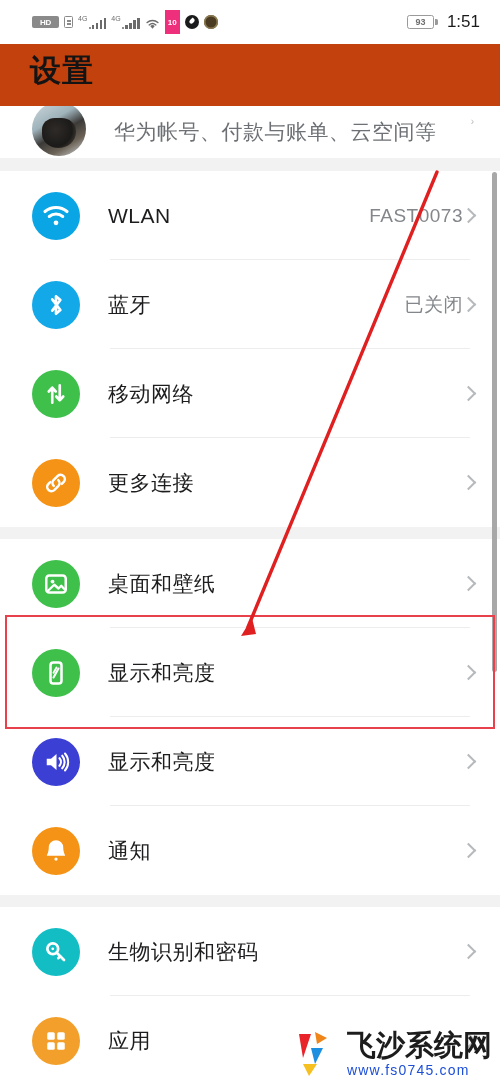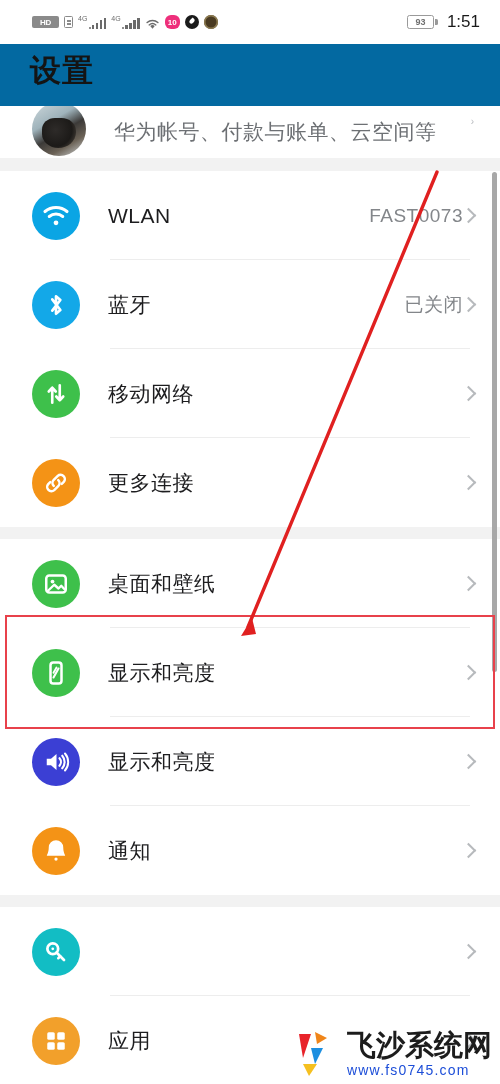--- a/index.html
+++ b/index.html
@@ -53,21 +53,21 @@
   .bars i { width: 2.5px; background: #6b6b6b; display: block; }
   .bars i:nth-child(1) { height: 4px; }
   .bars i:nth-child(2) { height: 6.5px; }
   .bars i:nth-child(3) { height: 9px; }
   .bars i:nth-child(4) { height: 11.5px; }
 
   .wifi-ico { width: 15px; height: 12px; position: relative; }
   .badge-pink {
     display: inline-flex; align-items: center; justify-content: center;
     background: #ee2f7b; color: #fff; font-size: 8px; font-weight: bold;
-    border-radius: 6px; width: 15px; height: 14px;
+    border-radius: 0; width: 15px; height: 24px;
   }
   .ico-drop {
     width: 14px; height: 14px; border-radius: 50%;
     background: #1b1b1b; position: relative;
   }
   .ico-drop::after {
     content: ""; position: absolute; left: 5px; top: 3px;
     width: 4px; height: 6px; background: #fff;
     border-radius: 0 60% 60% 60%; transform: rotate(45deg);
   }
@@ -88,21 +88,21 @@
   .battery-cap {
     width: 2.5px; height: 6px; background: #9a9a9a;
     border-radius: 0 1.5px 1.5px 0; margin-left: 1.5px;
   }
   .clock {
     font-size: 17px; color: #1a1a1a; margin-left: 4px; letter-spacing: 0px;
   }
 
   
   .title-bar {
-    background: #0369a1;
+    background: #c2410c;
     padding: 6px 0 14px 30px;
   }
   .page-title {
     font-size: 31px; font-weight: bold; color: #141414; letter-spacing: 1px;
   }
 
   
   .account-card {
     background: #ffffff;
     height: 52px;
@@ -449,20 +449,21 @@
         <div class="icon-circle" style="background:#12bdc4">
           <span class="glyph">
             <svg viewBox="0 0 24 24">
               <circle cx="9.4" cy="9.4" r="4.3" stroke="#fff" stroke-width="2.2" fill="none"></circle>
               <circle cx="9.4" cy="9.4" r="1.1" fill="#fff"></circle>
               <path d="M12.4 12.4 L18.4 18.4" stroke="#fff" stroke-width="2.2" stroke-linecap="round"></path>
               <path d="M15.4 15.4 L13.8 17" stroke="#fff" stroke-width="2" stroke-linecap="round"></path>
             </svg>
           </span>
         </div>
+        <div class="row-label">生物识别和密码</div>
         <div class="row-right">
           <span class="row-value"></span>
           <span class="chev"></span>
         </div>
       </div>
       <div class="sep"></div>
     </div>
 
     <div class="row-sep-wrap">
       <div class="row">

